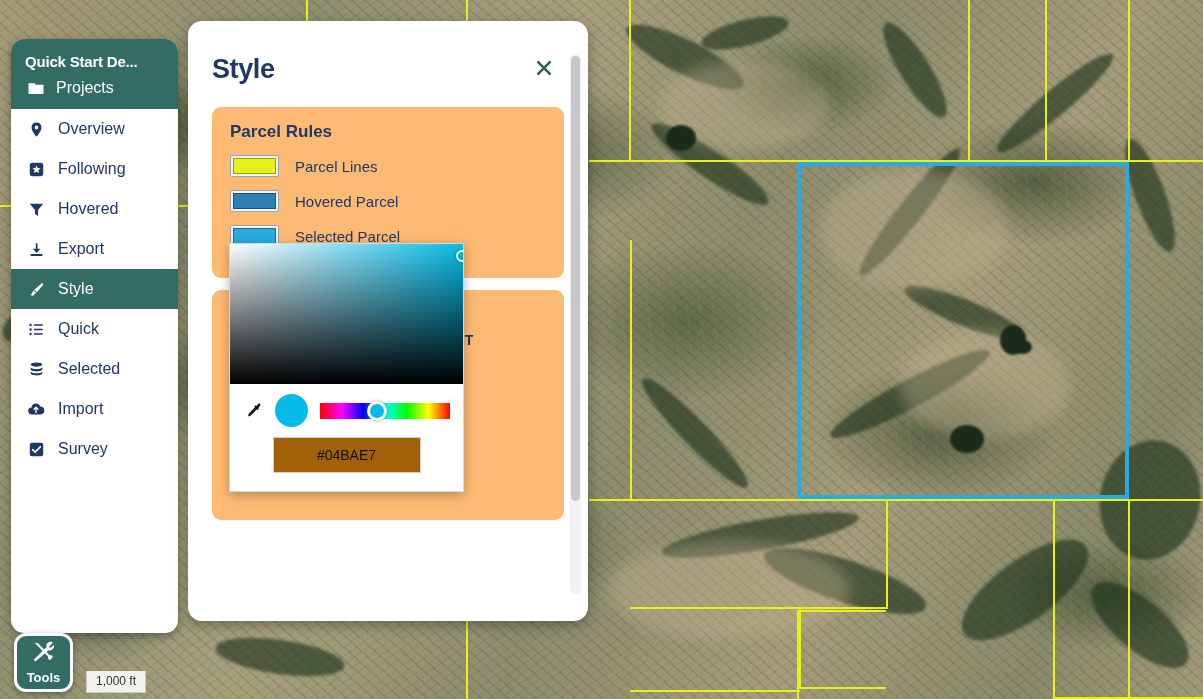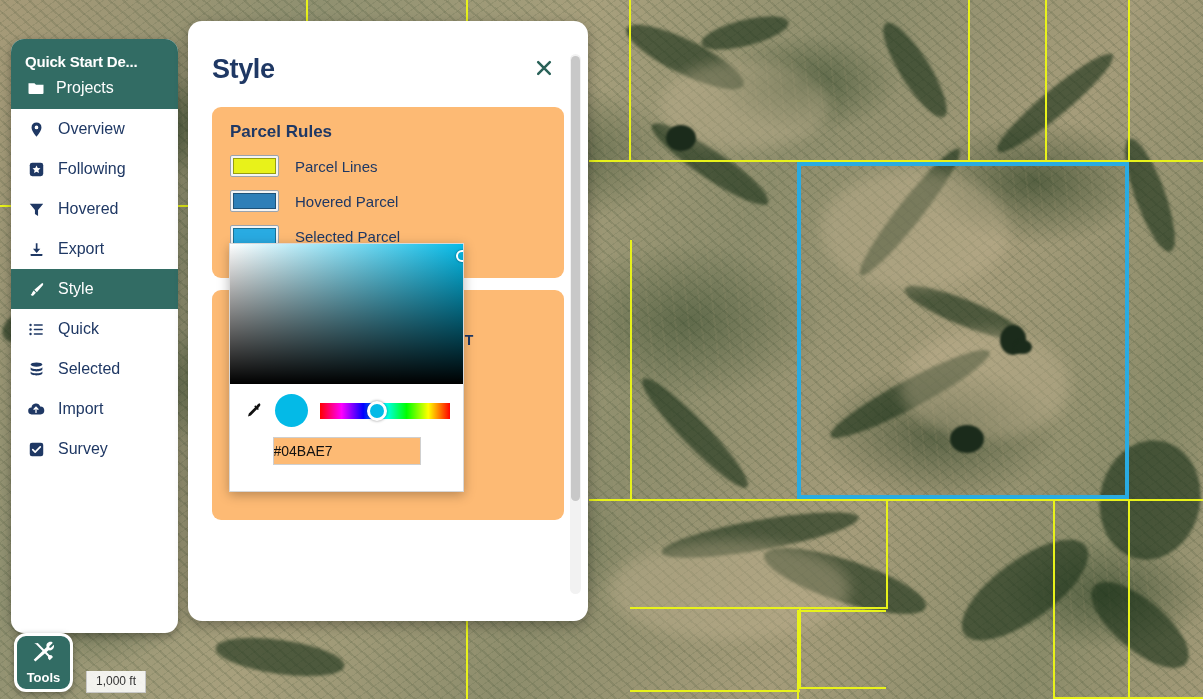--- a/index.html
+++ b/index.html
@@ -266,26 +266,26 @@
     position: absolute; left: 44%; top: -2px;
     width: 20px; height: 20px; border-radius: 50%;
     background: #04BAE7; border: 3px solid #fff;
     box-shadow: 0 0 3px rgba(0,0,0,.45);
     transform: translateX(-50%);
     cursor: pointer;
   }
   #hex-input {
     display: block;
     width: 148px; margin: 4px auto 0 auto;
-    height: 28px;
+    height: 36px;
     border: 1px solid #cfcfcf;
-    text-align: left;
+    text-align: center;
     font-size: 14px; color: #111;
     font-family: "Liberation Sans", sans-serif;
-    background: #fdba74;
+    background: #a16207;
   }
   #format-select {
     position: relative;
     width: 200px; margin: 7px auto 0 auto;
     height: 27px;
     border: 2px solid #1a65cf;
     border-radius: 4px;
     display: flex; align-items: center; justify-content: center;
     font-size: 13px; color: #111;
     cursor: pointer; background: #fff;

